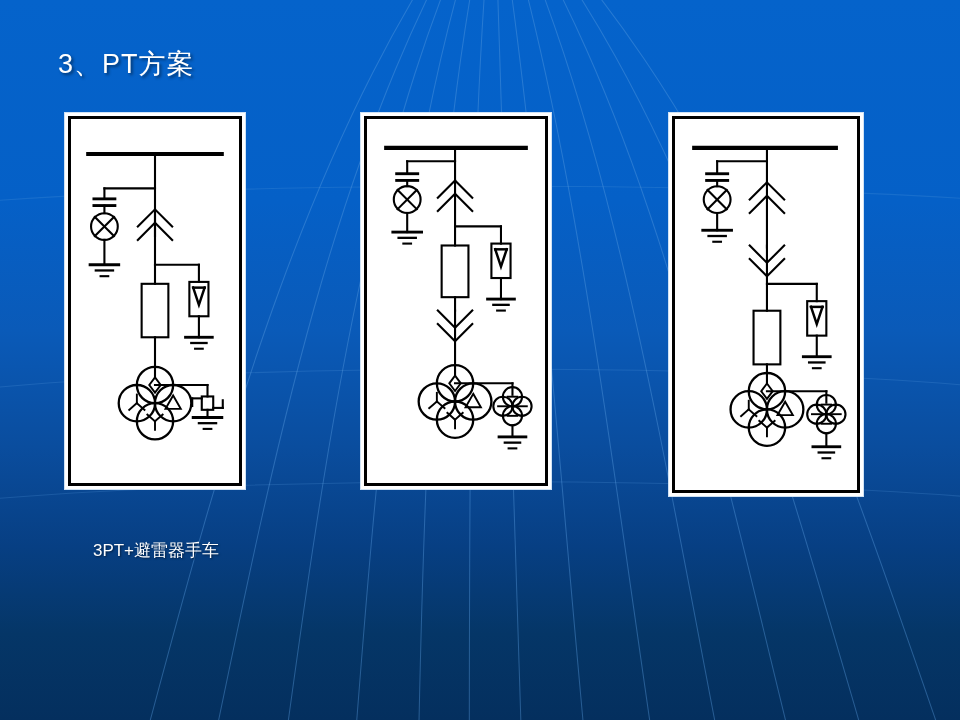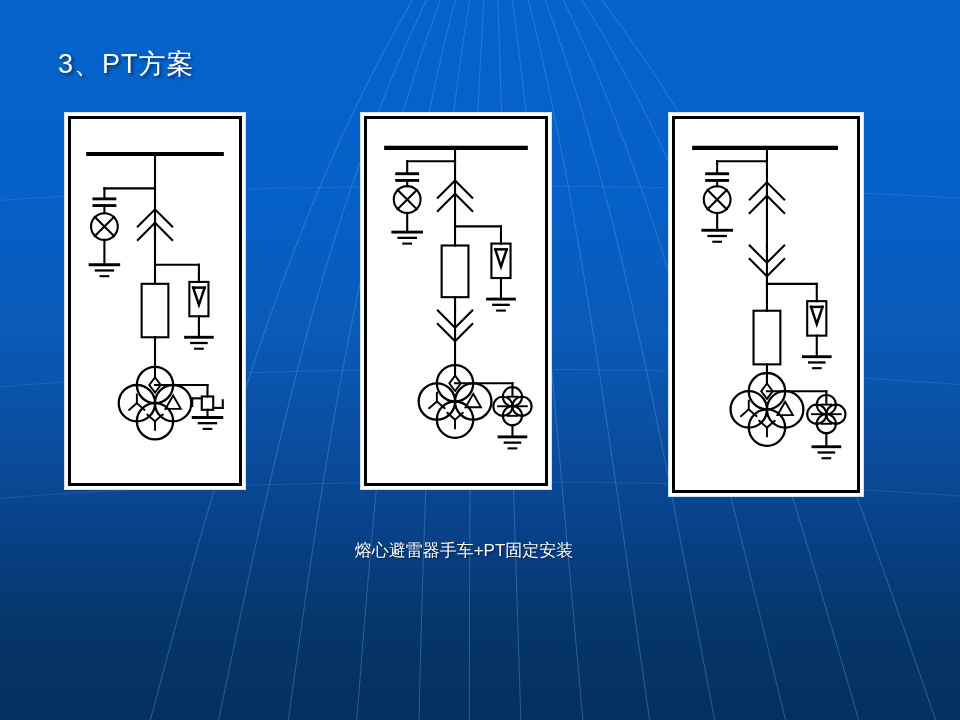--- a/index.html
+++ b/index.html
@@ -362,15 +362,15 @@
             <line x1="144" y1="338" x2="172" y2="338" stroke-width="3"></line>
             <line x1="150" y1="344" x2="166" y2="344" stroke-width="2.4"></line>
             <line x1="154" y1="350" x2="162" y2="350" stroke-width="2.2"></line>
           </g>
 
         </g>
       </svg>
     </div>
   </div>
 
-  <div class="caption" id="caption-2">熔心避雷器手车+PT固定安装</div>
+  <div class="caption" id="caption-1">3PT+避雷器手车</div>
 
 </div>
 
 </body></html>

